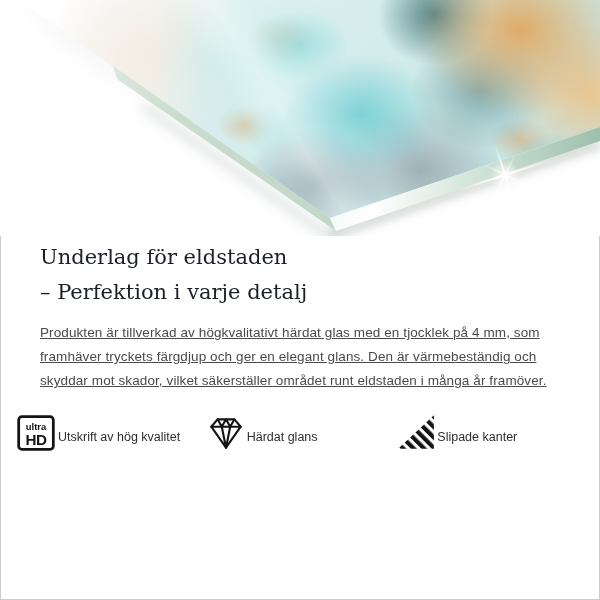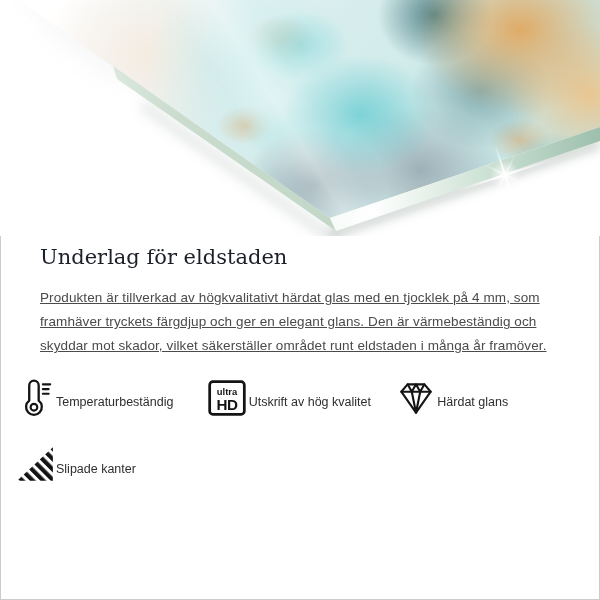--- a/index.html
+++ b/index.html
@@ -117,36 +117,27 @@
       <div class="ray r2"></div>
     <div class="ray r3"></div>
       <div class="ray r4"></div>
     <div class="glow"></div>
   </div>
 </div>
 
 <div class="content">
   <div class="page-title">
     <div>Underlag för eldstaden</div>
+    <div>– Perfektion i varje detalj</div>
   </div>
   <div class="lead">Produkten är tillverkad av högkvalitativt härdat glas med en tjocklek på 4 mm, som framhäver tryckets färgdjup och ger en elegant glans. Den är värmebeständig och skyddar mot skador, vilket säkerställer området runt eldstaden i många år framöver.</div>
 </div>
 
 <div class="features">
 
-  <div class="feature">
-    <div class="ficon">
-      <svg width="42" height="42" viewBox="0 0 40 40" fill="none" stroke="currentColor" stroke-width="2.2" stroke-linecap="round" stroke-linejoin="round">
-        <path d="M14.5 8 A4.5 4.5 0 0 1 23.5 8 L23.5 22.5 A7.5 7.5 0 1 1 14.5 22.5 Z"></path>
-        <circle cx="19" cy="28.8" r="3.2" stroke-width="2"></circle>
-        <path d="M27.5 7 h7 M27.5 11.5 h5.5 M27.5 16 h5.5" stroke-width="2"></path>
-      </svg>
-    </div>
-    <div class="flabel">Temperaturbeständig</div>
-  </div>
 
   <div class="feature">
     <div class="ficon">
       <svg width="44" height="42" viewBox="0 0 40 40" fill="none">
         <rect x="3.5" y="4.5" width="33" height="31" rx="3" stroke="currentColor" stroke-width="2.6"></rect>
         <text x="20" y="17.5" text-anchor="middle" fill="currentColor" stroke="none" style="font-family:'Liberation Sans',sans-serif;font-size:9px;font-weight:bold">ultra</text>
         <text x="20" y="31.5" text-anchor="middle" fill="currentColor" stroke="none" style="font-family:'Liberation Sans',sans-serif;font-size:14.5px;font-weight:bold;letter-spacing:-.5px">HD</text>
       </svg>
     </div>
     <div class="flabel">Utskrift av hög kvalitet</div>

